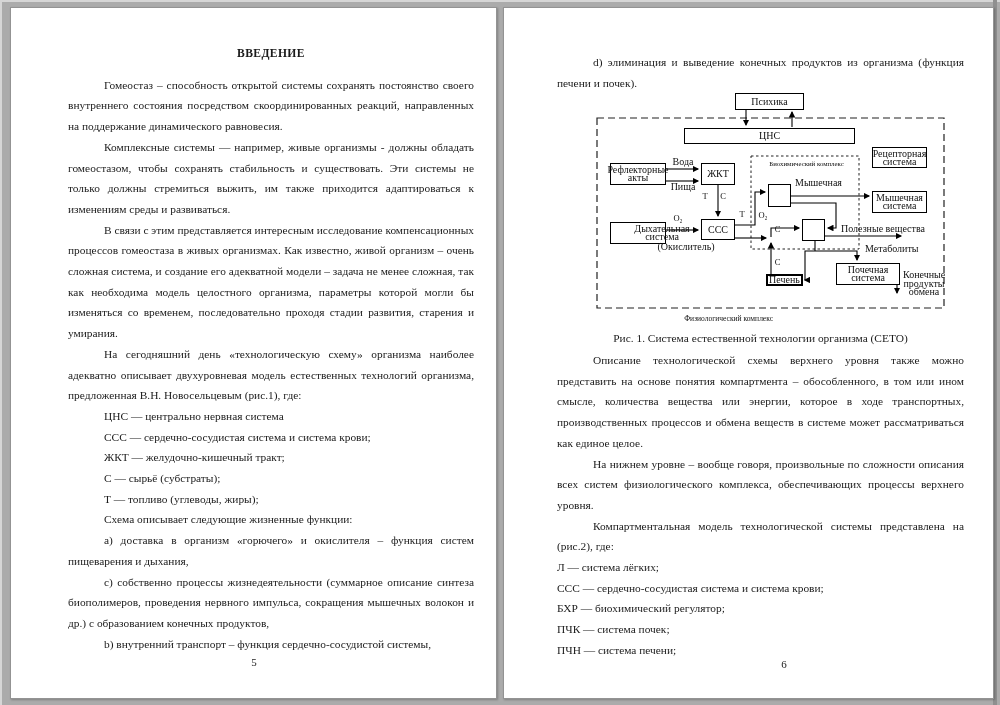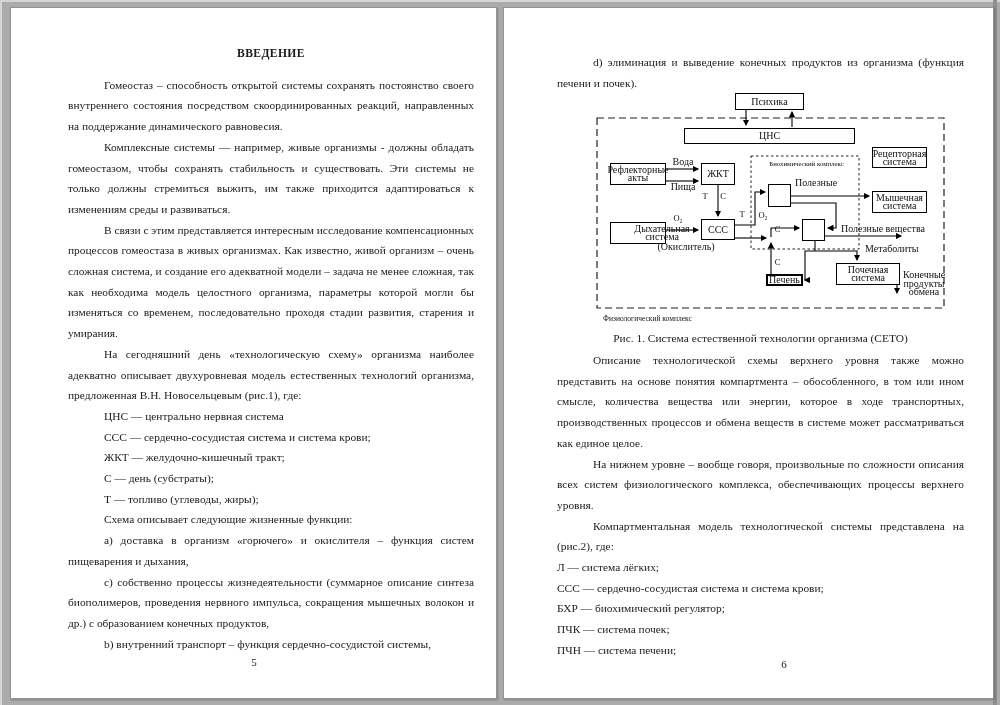--- a/index.html
+++ b/index.html
@@ -35,39 +35,39 @@
   #diagram svg{position:absolute;left:0;top:0;}
   .dbox{
     position:absolute;border:1.5px solid #000;background:#fff;
     display:flex;align-items:center;justify-content:center;
     text-align:center;font-size:10px;line-height:8px;color:#111;
     box-sizing:border-box;
   }
   .dlabel{position:absolute;font-size:10px;line-height:8.5px;text-align:center;color:#111;white-space:nowrap;}
   .dlabel.wrap{white-space:normal;}
   .dlabel.big{font-size:8.5px;}
-  .dlabel.left{text-align:left;}
+  .dlabel.left{text-align:right;}
 </style>
 </head>
 <body>
 
 <div id="frame-edge"></div>
 <div id="right-strip"></div>
 
 <div class="page" id="pageL">
   <div class="tcol">
     <h1 class="doctitle">ВВЕДЕНИЕ</h1>
     <p class="ind">Гомеостаз – способность открытой системы сохранять постоянство своего внутреннего состояния посредством скоординированных реакций, направленных на поддержание динамического равновесия.</p>
     <p class="ind">Комплексные системы — например, живые организмы - должны обладать гомеостазом, чтобы сохранять стабильность и существовать. Эти системы не только должны стремиться выжить, им также приходится адаптироваться к изменениям среды и развиваться.</p>
     <p class="ind">В связи с этим представляется интересным исследование компенсационных процессов гомеостаза в живых организмах. Как известно, живой организм – очень сложная система, и создание его адекватной модели – задача не менее сложная, так как необходима модель целостного организма, параметры которой могли бы изменяться со временем, последовательно проходя стадии развития, старения и умирания.</p>
     <p class="ind">На сегодняшний день «технологическую схему» организма наиболее адекватно описывает двухуровневая модель естественных технологий организма, предложенная В.Н. Новосельцевым (рис.1), где:</p>
     <p class="ind">ЦНС — центрально нервная система</p>
     <p class="ind">ССС — сердечно-сосудистая система и система крови;</p>
     <p class="ind">ЖКТ — желудочно-кишечный тракт;</p>
-    <p class="ind">С — день (субстраты);</p>
+    <p class="ind">С — сырьё (субстраты);</p>
     <p class="ind">Т — топливо (углеводы, жиры);</p>
     <p class="ind">Схема описывает следующие жизненные функции:</p>
     <p class="ind">a) доставка в организм «горючего» и окислителя – функция систем пищеварения и дыхания,</p>
     <p class="ind">c) собственно процессы жизнедеятельности (суммарное описание синтеза биополимеров, проведения нервного импульса, сокращения мышечных волокон и др.) с образованием конечных продуктов,</p>
     <p class="ind">b) внутренний транспорт – функция сердечно-сосудистой системы,</p>
   </div>
   <div class="pagenum" style="left:228px;top:648px;">5</div>
 </div>
 
 <div class="page" id="pageR">
@@ -122,21 +122,21 @@
 
     <div class="dlabel" style="left:170px;top:74px;width:95px;font-size:6.8px;">Биохимический комплекс</div>
     <div class="dlabel" style="left:78px;top:72px;width:32px;">Вода</div>
     <div class="dlabel" style="left:78px;top:97px;width:32px;">Пища</div>
     <div class="dlabel big" style="left:110px;top:106px;width:12px;">Т</div>
     <div class="dlabel big" style="left:128px;top:106px;width:12px;">С</div>
     <div class="dlabel big" style="left:78px;top:128px;width:22px;">О₂</div>
     <div class="dlabel" style="left:57px;top:157px;width:80px;">(Окислитель)</div>
     <div class="dlabel big" style="left:147px;top:124px;width:12px;">Т</div>
     <div class="dlabel big" style="left:165px;top:125px;width:18px;">О₂</div>
-    <div class="dlabel" style="left:206px;top:93px;width:40px;">Полезные</div>
+    <div class="dlabel" style="left:206px;top:93px;width:40px;">Мышечная</div>
     <div class="dlabel big" style="left:183px;top:139px;width:11px;">С</div>
     <div class="dlabel big" style="left:183px;top:172px;width:11px;">С</div>
     <div class="dlabel" style="left:252px;top:139px;width:68px;">Полезные вещества</div>
     <div class="dlabel" style="left:276px;top:159px;width:50px;">Метаболиты</div>
     <div class="dlabel wrap" style="left:314px;top:185px;width:42px;">Конечные продукты обмена</div>
     <div class="dlabel left" style="left:14px;top:229px;width:170px;font-size:7.5px;">Физиологический комплекс</div>
   </div>
 
   <div class="tcol" id="figcap">Рис. 1. Система естественной технологии организма (СЕТО)</div>
 

